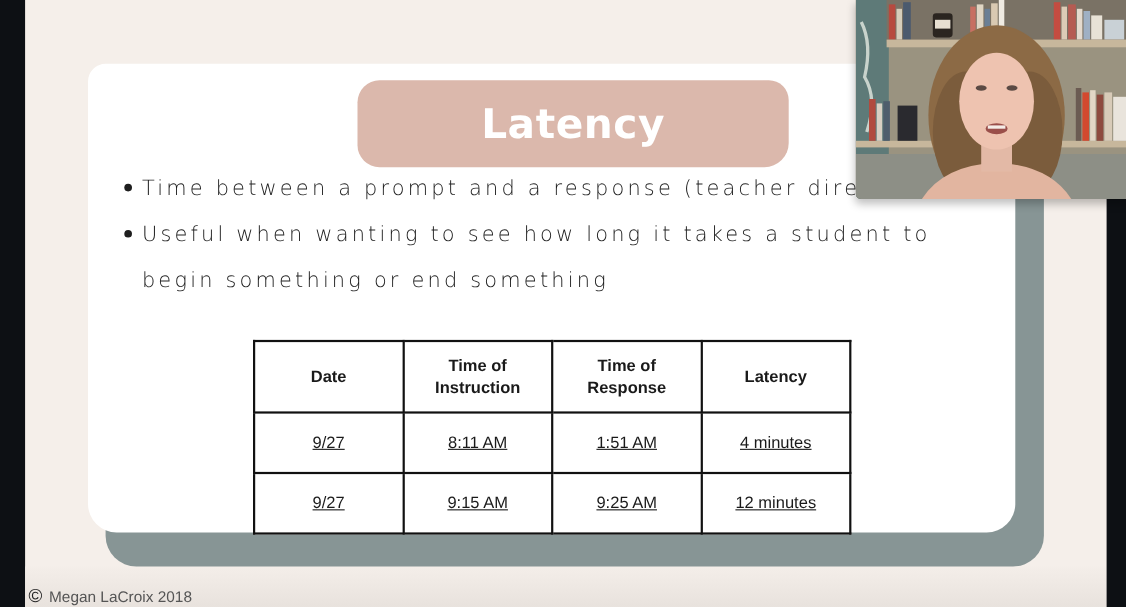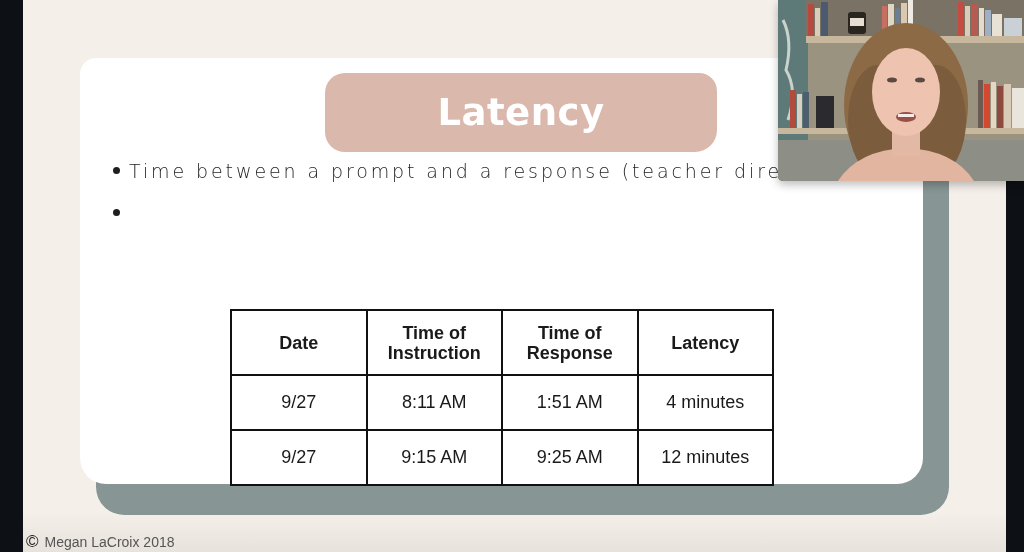--- a/index.html
+++ b/index.html
@@ -35,27 +35,27 @@
     position: relative; padding-left: 17px;
     font-family: "DejaVu Sans", sans-serif; font-size: 19px; color: #1e1e1e;
     letter-spacing: 2.9px; line-height: 42px; font-weight: 300;
   }
   .bullet .dot {
     position: absolute; left: 1px; top: 17px; width: 7px; height: 7px; border-radius: 50%; background: #1e1e1e;
   }
   table.data {
     position: absolute; left: 230px; top: 309px; width: 544px; height: 175px;
     border-collapse: collapse; background: #fff; table-layout: fixed;
-    font-family: "Liberation Sans", sans-serif; font-size: 18px; color: #1a1a1a;
+    font-family: "Liberation Sans", sans-serif; font-size: 15px; color: #1a1a1a;
   }
   table.data th, table.data td {
     border: 2px solid #111; text-align: center; vertical-align: middle; padding: 0 6px;
   }
   table.data th { font-weight: bold; height: 63px; line-height: 20px; }
-  table.data td { height: 53px; }
+  table.data td { height: 53px; text-decoration: underline; }
   .copyright {
     position: absolute; left: 26px; top: 532px; font-size: 14px; color: #555;
     display: flex; align-items: center; gap: 6px;
   }
   .copyright .c-icon { font-size: 17px; color: #222; }
   .video {
     position: absolute; left: 778px; top: 0; width: 246px; height: 181px; overflow: hidden;
     border-radius: 0 0 0 5px;
     box-shadow: 0 4px 8px rgba(0,0,0,0.25);
     background: #8f8a78;
@@ -76,20 +76,22 @@
   <span>Latency</span>
 </div>
 
 <div class="bullets">
   <div class="bullet">
     <span class="dot"></span>
     <div>Time between a prompt and a response (teacher directs,</div>
   </div>
   <div class="bullet">
     <span class="dot"></span>
+    <div>Useful when wanting to see how long it takes a student to</div>
+    <div>begin something or end something</div>
   </div>
 </div>
 
 <table class="data">
   <thead>
     <tr>
       <th><span>Date</span></th>
       <th><span>Time of</span><br><span>Instruction</span></th>
       <th><span>Time of</span><br><span>Response</span></th>
       <th><span>Latency</span></th>

